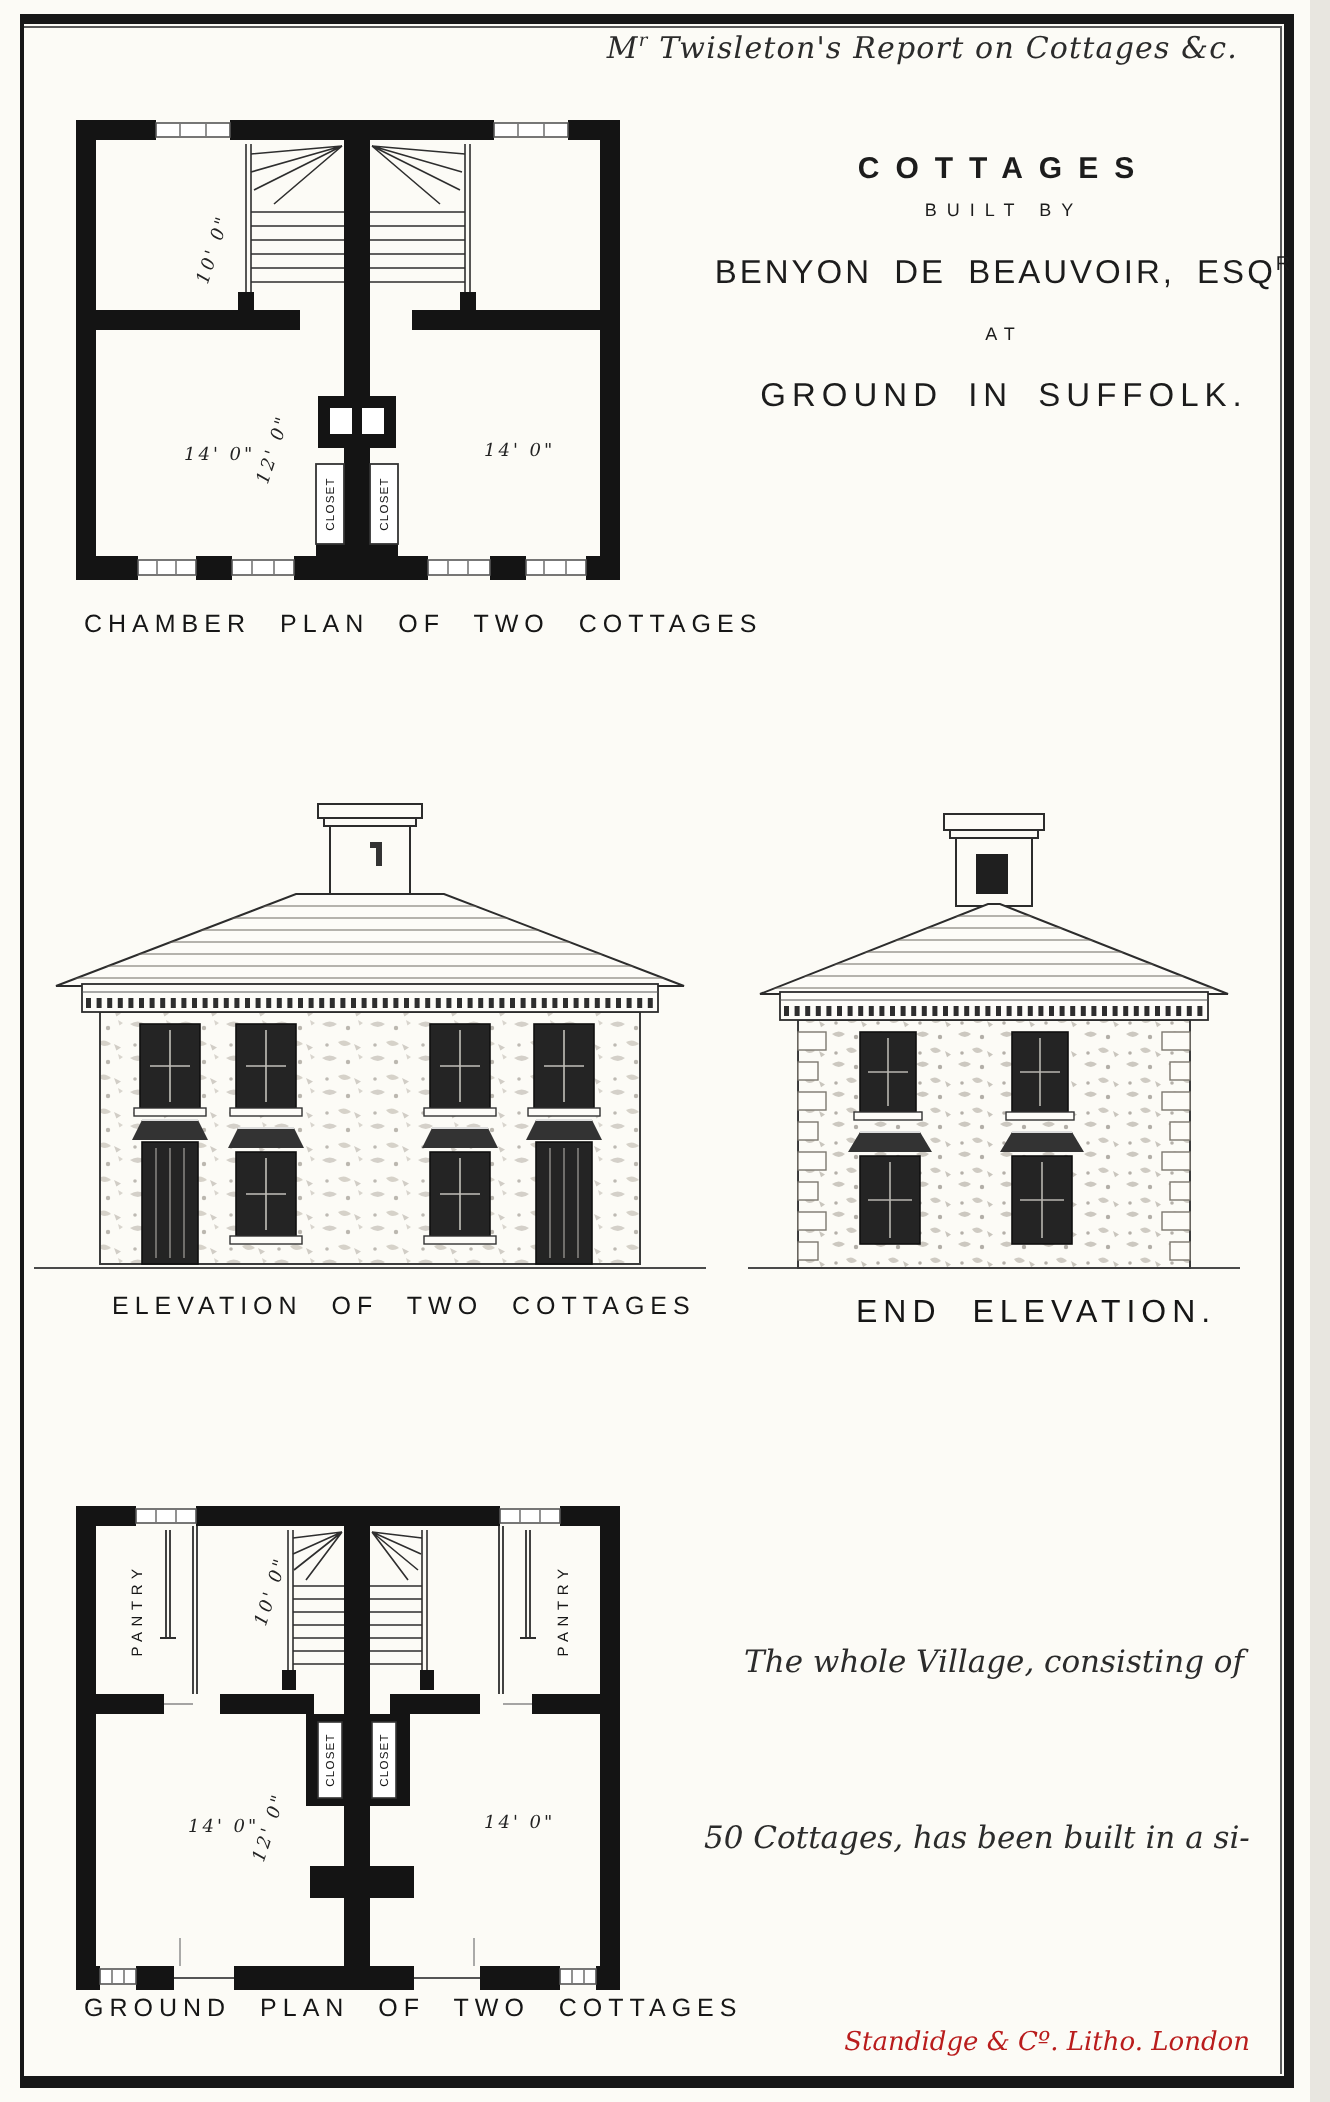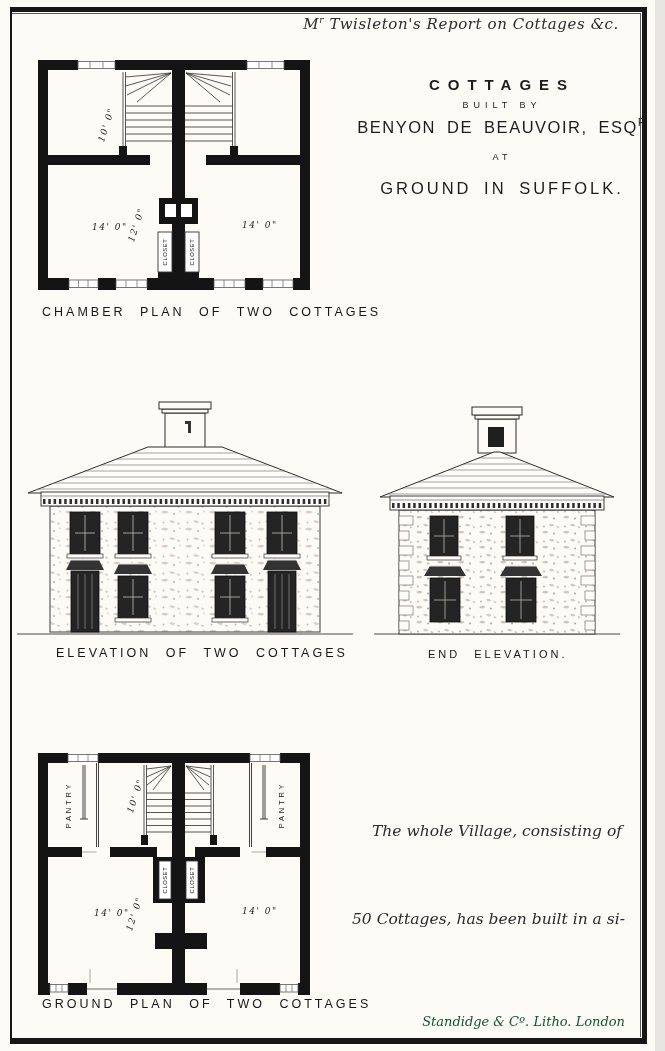--- a/index.html
+++ b/index.html
@@ -8,38 +8,38 @@
   .frame{position:absolute;left:10px;top:7px;right:8px;bottom:7px;
          border:2px solid #171717;border-top-width:5px;border-right-width:5px;border-bottom-width:6px;}
   .frame::before{content:"";position:absolute;left:0;right:1px;top:1px;bottom:1px;
          border-top:1px solid #5a5a5a;border-right:1px solid #5a5a5a;}
   .script{font-family:"DejaVu Serif",serif;font-style:italic;color:#2b2b2b;}
   .report-note{position:absolute;top:15px;right:36px;font-size:15px;letter-spacing:.6px;}
   .report-note sup{font-size:9px;}
   .caption{position:absolute;font-size:12.5px;letter-spacing:3px;word-spacing:8px;color:#161616;white-space:nowrap;}
   .cap-chamber{left:42px;top:305px;}
   .cap-front{left:56px;top:646px;}
-  .cap-end{left:428px;top:648px;font-size:11px;}
+  .cap-end{left:428px;top:648px;font-size:16px;}
   .cap-ground{left:42px;top:997px;}
   .title-block{position:absolute;left:352px;top:76px;width:300px;text-align:center;color:#1c1c1c;}
   .t1{font-size:15px;letter-spacing:8px;font-weight:bold;}
   .t2{font-size:9px;letter-spacing:5px;margin-top:7px;}
-  .t3{font-size:16.5px;letter-spacing:1.5px;word-spacing:5px;margin-top:7px;}
+  .t3{font-size:16.5px;letter-spacing:1.5px;word-spacing:5px;margin-top:17px;}
   .t3 sup,.t5 sup{font-size:10px;}
   .t4{font-size:9px;letter-spacing:4px;margin-top:15px;}
   .t5{font-size:16.5px;letter-spacing:3px;word-spacing:5px;margin-top:17px;}
   .drawing{position:absolute;}
   .chamber-svg{left:38px;top:60px;}
   .front-svg{left:15px;top:390px;}
   .end-svg{left:372px;top:394px;}
   .ground-svg{left:38px;top:753px;}
   .note{position:absolute;left:352px;top:758px;width:304px;font-size:15.5px;line-height:1.9;white-space:pre;}
   .note .l1{text-indent:20px;}
   .note sup{font-size:9px;}
-  .imprint{position:absolute;right:30px;top:1014px;font-size:13px;color:#14532d;}
+  .imprint{position:absolute;right:30px;top:1014px;font-size:13px;color:#b91c1c;}
   
   .dim{font-family:"DejaVu Serif",serif;font-style:italic;font-size:9px;fill:#232323;letter-spacing:1.5px;}
   .closet-t{font-family:"Liberation Sans",sans-serif;font-size:5.8px;letter-spacing:.6px;fill:#161616;text-anchor:middle;}
   .pantry-t{font-family:"Liberation Sans",sans-serif;font-size:7.5px;letter-spacing:2.8px;fill:#161616;text-anchor:middle;}
 </style>
 </head>
 <body>
 
 <div class="page">
   <div class="frame"></div>

